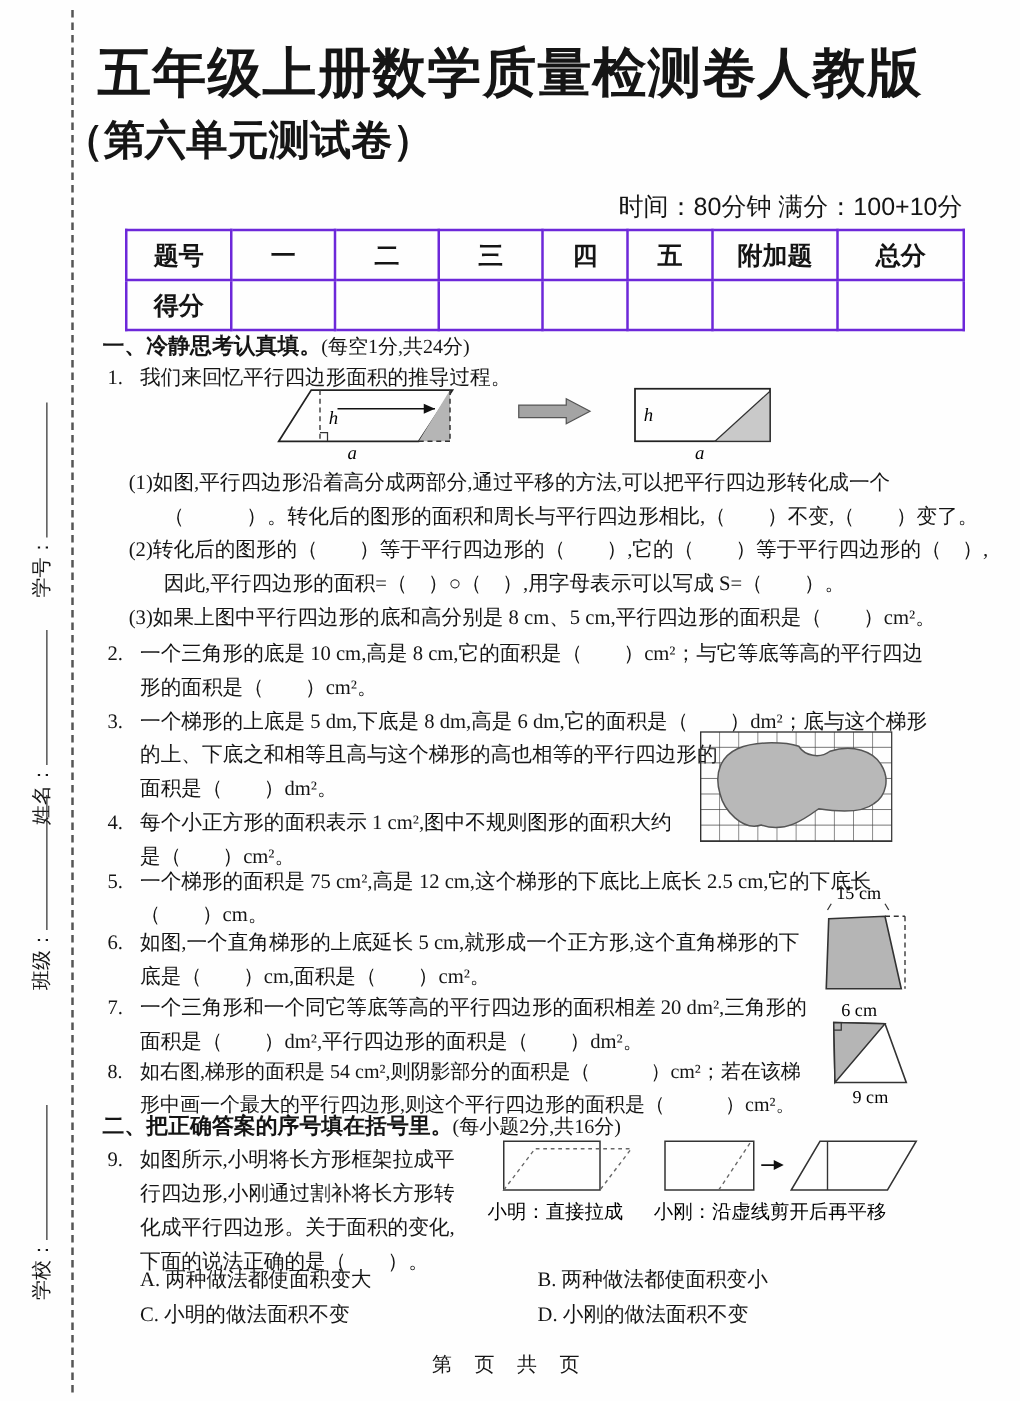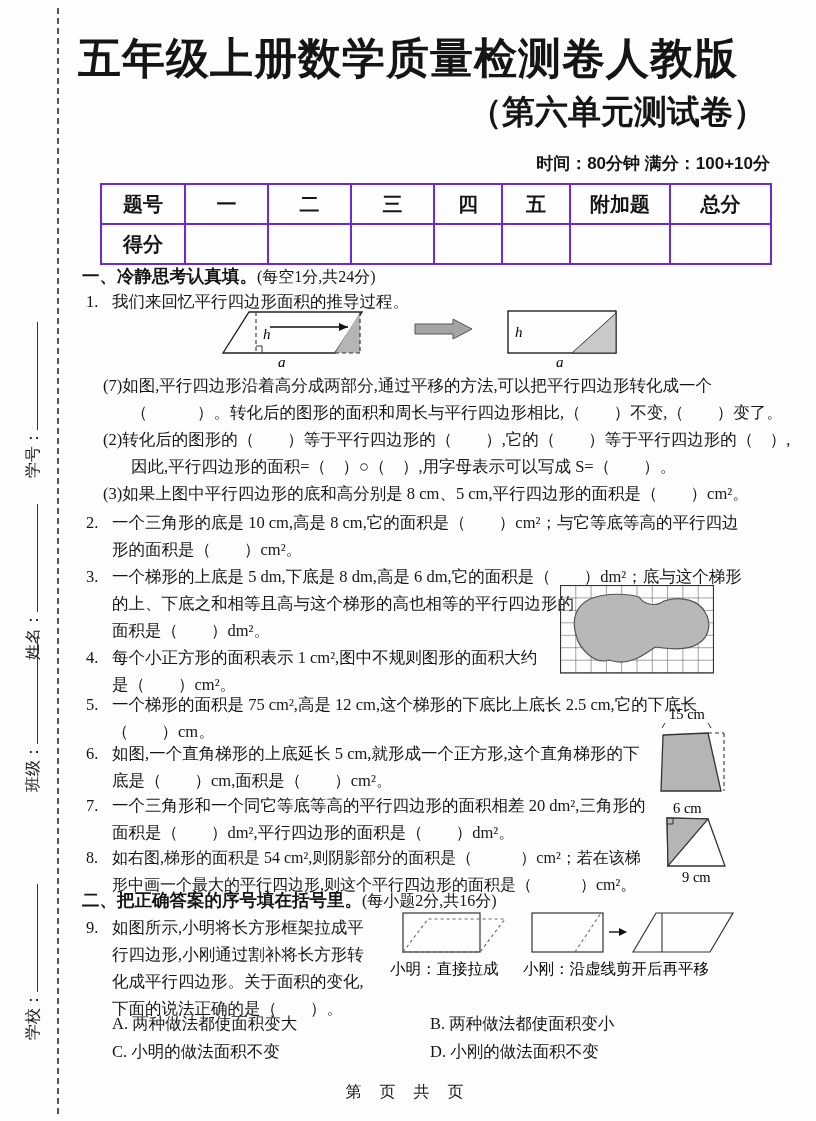--- a/index.html
+++ b/index.html
@@ -1,23 +1,23 @@
 <!DOCTYPE html>
 <html><head>
 <meta charset="utf-8">
 <style>
   html,body{margin:0;padding:0;background:#e9e9e9;}
   .page{position:relative;width:816px;height:1121px;margin:0 auto;background:#fefefe;
         font-family:"Liberation Serif",serif;color:#151515;overflow:hidden;}
   .abs{position:absolute;}
   .title{left:50px;top:30px;width:716px;text-align:center;font-size:43px;font-weight:900;
          letter-spacing:1px;font-family:"Liberation Sans",sans-serif;}
-  .subtitle{left:50px;top:90px;width:716px;text-align:right;font-size:33px;font-weight:900;
+  .subtitle{left:50px;top:90px;width:716px;text-align:left;font-size:33px;font-weight:900;
          font-family:Liberation Mono, monospace;}
-  .time{left:370px;top:152px;width:400px;text-align:right;font-size:17px;font-weight:700;
+  .time{left:370px;top:152px;width:400px;text-align:right;font-size:20px;font-weight:400;
          font-family:"Liberation Sans",sans-serif;}
   table.score{border-collapse:collapse;table-layout:fixed;width:670px;}
   table.score td{border:2px solid #6d28d9;text-align:center;font-weight:bold;font-size:20px;
          height:38px;padding:0;overflow:hidden;}
   .sec-head{white-space:nowrap;}
   .sec-head .b{font-weight:bold;font-size:17.5px;}
   .sec-head .n{font-size:16px;}
   .qblock{white-space:nowrap;}
   .qline{font-size:16.5px;line-height:27px;white-space:nowrap;}
   .qnum{display:inline-block;width:26px;}
@@ -108,21 +108,21 @@
     <text x="63" y="33" font-size="15" class="it">h</text>
     <text x="78" y="61" font-size="15" class="it">a</text>
     <polygon points="215,18 253,18 253,13 272,23 253,33 253,28 215,28" fill="#a4a4a4" stroke="#555" stroke-width="1"></polygon>
     <rect x="308" y="5" width="108" height="42" fill="none" stroke="#222" stroke-width="1.4"></rect>
     <polygon points="372,47 416,7 416,47" fill="#c9c9c9" stroke="#333" stroke-width="1"></polygon>
     <text x="315" y="31" font-size="15" class="it">h</text>
     <text x="356" y="61" font-size="15" class="it">a</text>
   </svg>
 
   <div class="abs qblock" style="left:103px;top:372px;">
-    <div class="qline">(7)如图,平行四边形沿着高分成两部分,通过平移的方法,可以把平行四边形转化成一个</div>
+    <div class="qline">(1)如图,平行四边形沿着高分成两部分,通过平移的方法,可以把平行四边形转化成一个</div>
     <div class="qline ind">（　　　）。转化后的图形的面积和周长与平行四边形相比,（　　）不变,（　　）变了。</div>
     <div class="qline">(2)转化后的图形的（　　）等于平行四边形的（　　）,它的（　　）等于平行四边形的（　）,</div>
     <div class="qline ind">因此,平行四边形的面积=（　）○（　）,用字母表示可以写成 S=（　　）。</div>
     <div class="qline">(3)如果上图中平行四边形的底和高分别是 8 cm、5 cm,平行四边形的面积是（　　）cm²。</div>
   </div>
 
   <div class="abs qblock" style="left:86px;top:509px;">
     <div class="qline"><span class="qnum">2.</span><span>一个三角形的底是 10 cm,高是 8 cm,它的面积是（　　）cm²；与它等底等高的平行四边</span></div>
     <div class="qline" style="padding-left:26px;">形的面积是（　　）cm²。</div>
   </div>

